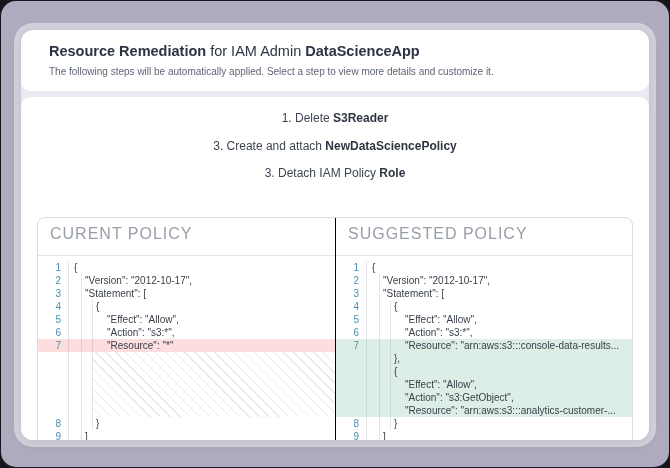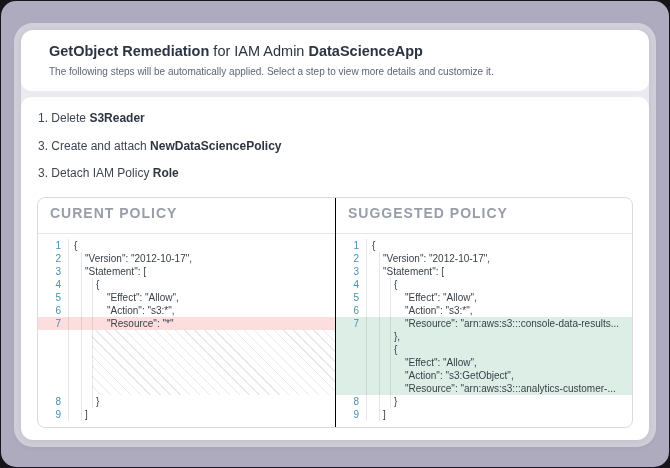--- a/index.html
+++ b/index.html
@@ -23,34 +23,34 @@
     background:#ffffff;border-radius:12px 12px 10px 10px;
     padding:12px 28px 12px 28px;flex:0 0 auto;
   }
   .title{font-size:14.5px;color:#2c3342;line-height:19px;}
   .title .bold{font-weight:bold;}
   .subtitle{font-size:10px;color:#5d6675;margin-top:4px;line-height:14px;}
   .body-sec{
     background:#ffffff;border-radius:10px 10px 12px 12px;
     margin-top:6px;flex:1 1 auto;display:flex;flex-direction:column;
   }
-  .steps{padding:14px 17px 2px 17px;}
+  .steps{padding:14px 17px 22px 17px;text-align:center;}
   .step{font-size:12px;color:#3e4552;margin-bottom:13.5px;line-height:14px;cursor:pointer;}
   .step b{color:#2e3542;}
   .diff{
     margin:1px 16px 12px 16px;
     border:1px solid #d8dce2;border-radius:8px;
     display:grid;grid-template-columns:1fr 1fr;
     overflow:hidden;flex:0 0 auto;
   }
   .panel{min-width:0;}
   .panel.right{border-left:1px solid #000000;}
   .panel-head{
     padding:7px 12px 12px 12px;border-bottom:1px solid #e2e5ea;
-    font-size:14px;letter-spacing:1px;color:#989ea8;font-weight:bold;
+    font-size:16px;letter-spacing:1px;color:#989ea8;
   }
   .code{position:relative;padding:5px 0 6px 0;}
   .code-line{
     display:flex;align-items:center;height:13px;
     font-size:10px;line-height:13px;color:#383f49;
     white-space:nowrap;overflow:hidden;
   }
   .code-line.removed{background:var(--removed,#fbdedd);}
   .code-line.added{background:var(--added,#ddeee6);}
   .code-line.gap{height:65px;}
@@ -70,21 +70,21 @@
   .g1{left:43px;top:18px;height:169px;}
   .g2{left:54px;top:44px;height:130px;}
 </style>
 </head>
 <body style="--frame: #aeabbe; --removed: #fbdedd; --added: #ddeee6; --lnum: #4a8fb3;">
 
 <div class="window">
   <div class="main-card">
 
     <div class="header-sec">
-      <div class="title"><span class="bold">GetObject Remediation</span><span> for IAM Admin </span><span class="bold">DataScienceApp</span></div>
+      <div class="title"><span class="bold">Resource Remediation</span><span> for IAM Admin </span><span class="bold">DataScienceApp</span></div>
       <div class="subtitle">The following steps will be automatically applied. Select a step to view more details and customize it.</div>
     </div>
 
     <div class="body-sec">
       <div class="steps">
           <div class="step"><span>1. Delete </span><b>S3Reader</b></div>
           <div class="step"><span>3. Create and attach </span><b>NewDataSciencePolicy</b></div>
           <div class="step"><span>3. Detach IAM Policy </span><b>Role</b></div>
         </div>
 

